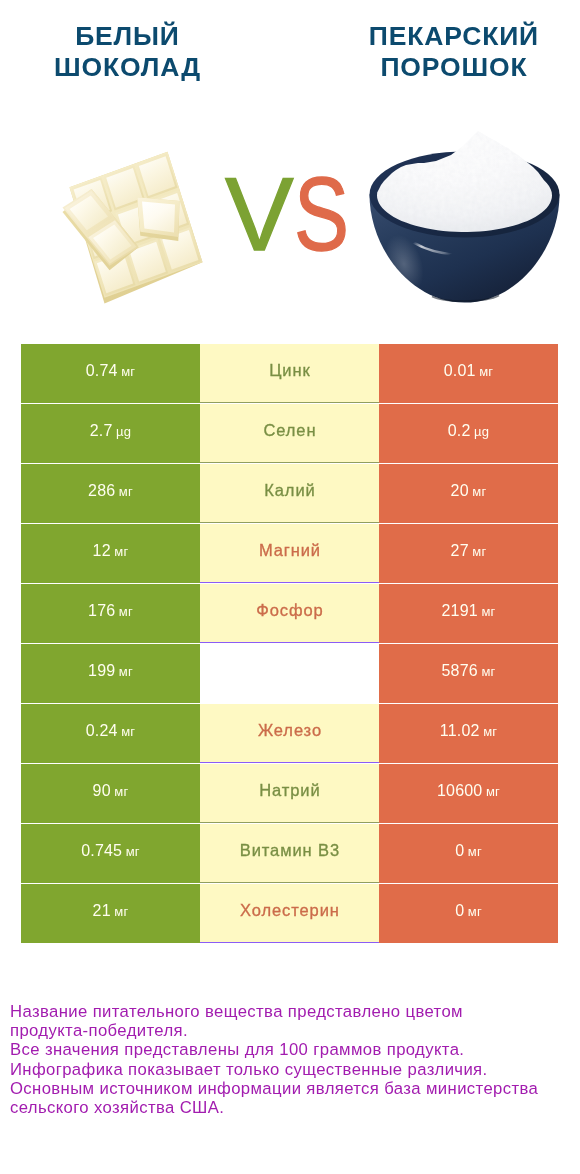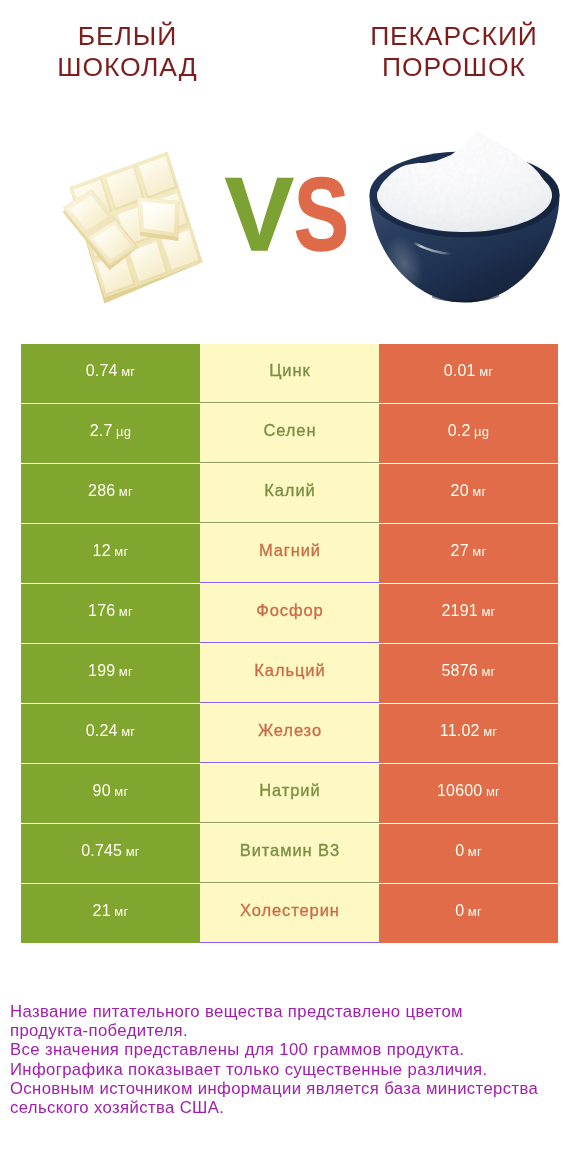--- a/index.html
+++ b/index.html
@@ -1,25 +1,25 @@
 <!DOCTYPE html>
 <html><head>
 <meta charset="utf-8">
 <style>
   html,body{margin:0;padding:0;}
   body{width:580px;height:1174px;background:#fff;font-family:"Liberation Sans",sans-serif;}
   .page{position:relative;width:580px;height:1174px;overflow:hidden;background:#fff;}
   .titles{position:absolute;left:0;top:0;width:580px;height:110px;}
-  .title{position:absolute;top:21px;font-size:26.5px;line-height:30.5px;color:#7f1d1d;text-align:center;font-weight:400;letter-spacing:0.85px;text-indent:0.85px;}
+  .title{position:absolute;top:21px;font-size:26.5px;line-height:30.5px;color:#0c4a6e;text-align:center;font-weight:700;letter-spacing:0.85px;text-indent:0.85px;}
   .title.left{left:27px;width:200px;}
   .title.right{left:351px;width:205px;}
   .hero{position:absolute;left:0;top:0;width:580px;height:340px;}
   .choc{position:absolute;left:60px;top:140px;}
   .bowl{position:absolute;left:368px;top:128px;}
-  .vs{position:absolute;left:225px;top:163px;font-size:103px;line-height:103px;font-weight:700;letter-spacing:0;}
+  .vs{position:absolute;left:225px;top:163px;font-size:103px;line-height:103px;font-weight:400;letter-spacing:0;}
   .vs span{display:inline-block;}
   .vs .v{color:#7CA233;-webkit-text-stroke:1.3px #7CA233;}
   .vs .s{color:#DF6A4A;-webkit-text-stroke:1.3px #DF6A4A;transform:scaleX(0.80);transform-origin:left center;}
   .table{position:absolute;left:21px;top:344px;width:537px;}
   .row{position:relative;height:59px;margin-bottom:1px;padding-left:40px;}
   .cell{position:absolute;top:0;height:59px;display:flex;align-items:center;justify-content:center;font-size:16px;letter-spacing:0.2px;padding-bottom:5px;box-sizing:border-box;}
   .cell .n{letter-spacing:0.2px;}
   .cell .u{font-size:13px;margin-left:3.5px;letter-spacing:0.2px;}
   .cl{left:0;width:179px;background:#80A62F;color:#FFFEF0;}
   .cm{left:179px;width:179px;background:#fef9c3;box-sizing:border-box;font-weight:400;font-size:16.5px;letter-spacing:0.9px;text-indent:0.9px;}
@@ -249,21 +249,20 @@
         <div class="cell cr">
           <span class="n">2191</span>
           <span class="u">мг</span>
         </div>
       </div>
       <div class="row win-right">
         <div class="cell cl">
           <span class="n">199</span>
           <span class="u">мг</span>
         </div>
-        <div class="cell cm">Кальций</div>
         <div class="cell cr">
           <span class="n">5876</span>
           <span class="u">мг</span>
         </div>
       </div>
       <div class="row win-right">
         <div class="cell cl">
           <span class="n">0.24</span>
           <span class="u">мг</span>
         </div>

